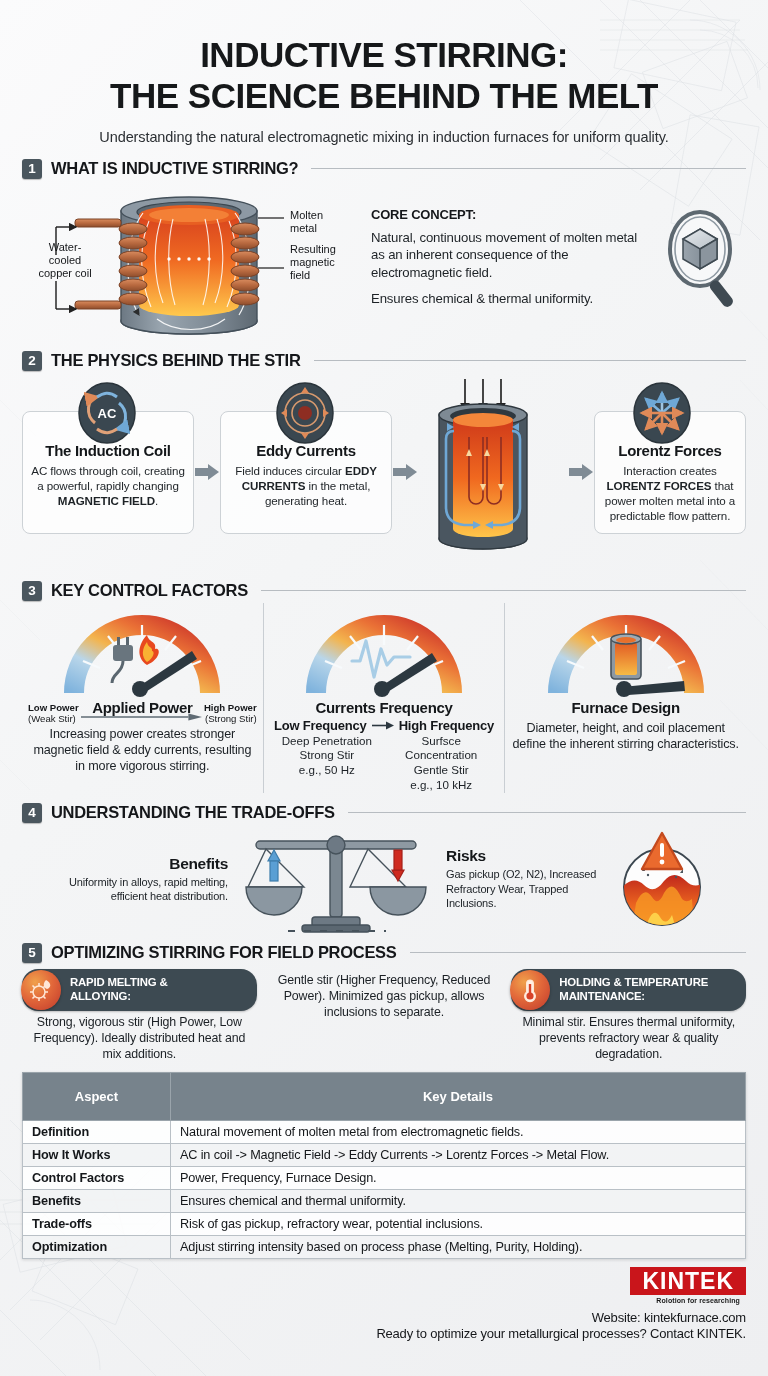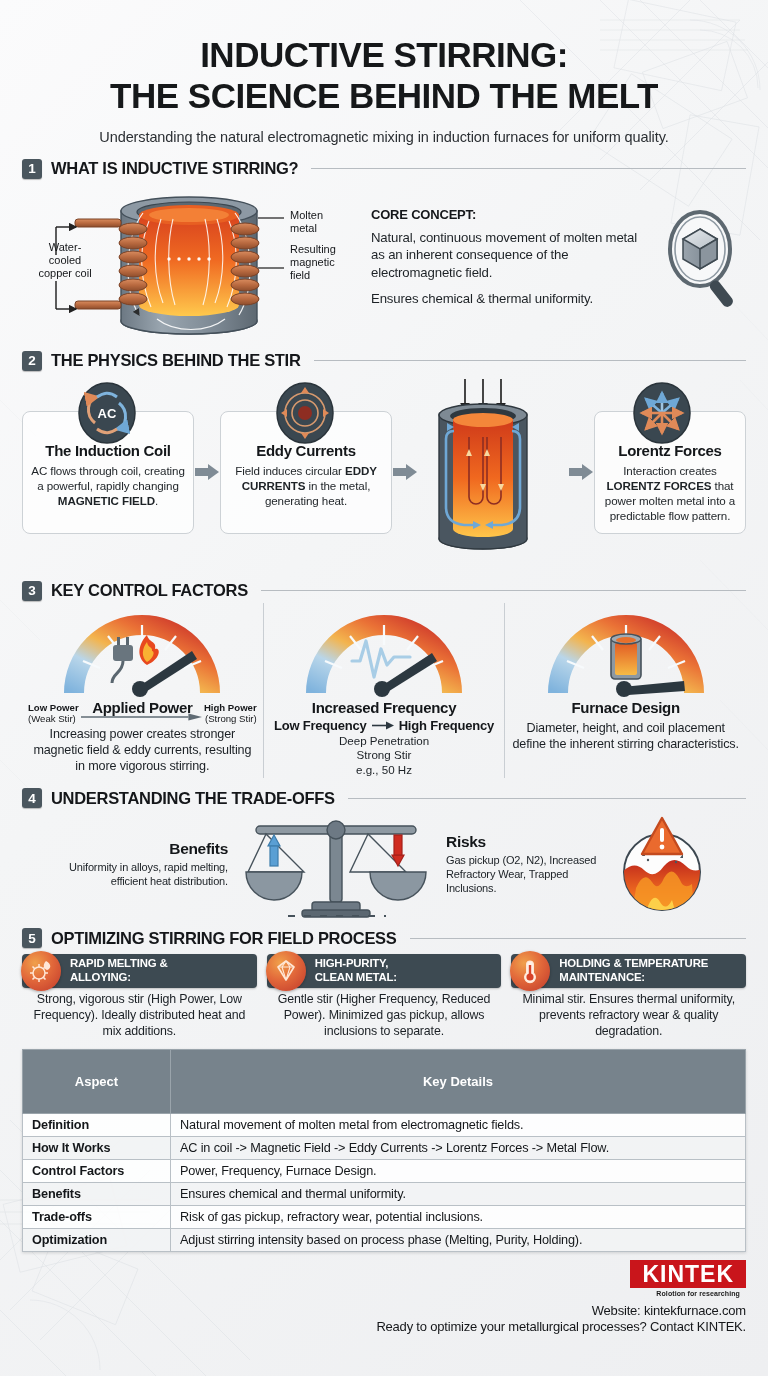--- a/index.html
+++ b/index.html
@@ -111,22 +111,22 @@
   .s4 .tcol { width: 178px; flex: 0 0 178px; }
   .tcol h4 { font-size: 15.5px; font-weight: bold; color: #14171a; letter-spacing: -.3px; }
   .tcol p { font-size: 11px; color: #1b2025; line-height: 1.3; margin-top: 2px; letter-spacing: -.15px; }
   .ben { text-align: right; padding-right: 8px; }
   .rsk { text-align: left; padding-left: 10px; }
 
   
   .s5 { display: flex; gap: 10px; margin-top: 6px; }
   .ocard { flex: 1; }
   .ohead {
-    background: #3d4a52; border-radius: 4px;
-    height: 34px; display: flex; align-items: center;
+    background: #3d4a52; border-radius: 16px;
+    height: 42px; display: flex; align-items: center;
     padding-right: 8px; position: relative;
     box-shadow: 0 1px 2px rgba(0,0,0,.22);
   }
   .obadge {
     width: 40px; height: 40px; flex: 0 0 40px;
     border-radius: 50%;
     background: radial-gradient(circle at 35% 30%, #f0a04b 0%, #e2683a 45%, #c0392b 100%);
     margin-left: -1px; position: relative;
     display: flex; align-items: center; justify-content: center;
     box-shadow: 0 1px 3px rgba(0,0,0,.3);
@@ -142,21 +142,21 @@
 
   
   table.summary {
     width: 100%; border-collapse: collapse;
     margin-top: 10px;
     background: rgba(255,255,255,.85);
     box-shadow: 0 1px 3px rgba(0,0,0,.14);
   }
   table.summary th {
     background: #77838c; color: #fff;
-    font-size: 13px; font-weight: bold; padding: 24px 4px;
+    font-size: 13px; font-weight: bold; padding: 16px 4px;
     border: 1px solid #9aa4ab;
   }
   table.summary td {
     border: 1px solid #b9c0c6; padding: 4px 9px;
     font-size: 12.7px; color: #14171a; letter-spacing: -.15px;
   }
   table.summary td.asp { font-weight: bold; width: 148px; }
   table.summary tr:nth-child(even) td { background: rgba(236,238,240,.65); }
 
   
@@ -563,34 +563,39 @@
               <path d="M90 22 L90 42"></path>
             <path d="M124 33 L113 47"></path>
               <path d="M149 58 L132 65"></path>
           </g>
           <path d="M58 58 L66 58 L72 38 L80 74 L87 46 L93 62 L100 54 L116 54" fill="none" stroke="#a8cde6" stroke-width="3.2" stroke-linejoin="round" stroke-linecap="round"></path>
           <g>
             <path d="M86 84 L138 50 L143 58 L92 90 Z" fill="#2c3840"></path>
             <circle cx="88" cy="86" r="8" fill="#2c3840"></circle>
           </g>
         </svg>
-        <h4>Increased Frequency</h4>
+        <h4>Currents Frequency</h4>
         <div class="freq-row">
           <b>Low Frequency</b>
           <svg width="22" height="11" viewBox="0 0 22 11">
             <path d="M0 5.5 L15 5.5" stroke="#2c3840" stroke-width="1.6"></path>
             <path d="M14 1.5 L22 5.5 L14 9.5 Z" fill="#2c3840"></path>
           </svg>
           <b>High Frequency</b>
         </div>
         <div class="freq-cols">
           <div>
             <div>Deep Penetration</div>
             <div>Strong Stir</div>
             <div>e.g., 50 Hz</div>
+          </div>
+          <div>
+            <div>Surfsce Concentration</div>
+            <div>Gentle Stir</div>
+            <div>e.g., 10 kHz</div>
           </div>
         </div>
       </div>
 
       <div class="kcol">
         <svg width="180" height="98" viewBox="0 0 180 98" style="margin-bottom:-4px;">
           <defs>
             <linearGradient id="crucG" x1="0" y1="0" x2="0" y2="1">
               <stop offset="0%" stop-color="#e25c24"></stop>
                 <stop offset="100%" stop-color="#f7bb45"></stop>
@@ -714,32 +719,20 @@
           </div>
           <h5>
             <span>RAPID MELTING &amp;</span><br>
             <span>ALLOYING:</span>
           </h5>
         </div>
         <p>Strong, vigorous stir (High Power, Low Frequency). Ideally distributed heat and mix additions.</p>
       </div>
 
       <div class="ocard">
-        <div class="ohead">
-          <div class="obadge">
-            <svg width="26" height="26" viewBox="0 0 26 26">
-              <path d="M5 9 L13 3 L21 9 L13 22 Z" fill="none" stroke="#ffe7d6" stroke-width="1.6" stroke-linejoin="round"></path>
-              <path d="M5 9 L21 9 M13 3 L9 9 L13 22 M13 3 L17 9 L13 22" fill="none" stroke="#ffe7d6" stroke-width="1.1"></path>
-            </svg>
-          </div>
-          <h5>
-            <span>HIGH-PURITY,</span><br>
-            <span>CLEAN METAL:</span>
-          </h5>
-        </div>
         <p>Gentle stir (Higher Frequency, Reduced Power). Minimized gas pickup, allows inclusions to separate.</p>
       </div>
 
       <div class="ocard">
         <div class="ohead">
           <div class="obadge">
             <svg width="26" height="26" viewBox="0 0 26 26">
               <path d="M13 3 a3.4 3.4 0 0 1 3.4 3.4 L16.4 15 a5.4 5.4 0 1 1 -6.8 0 L9.6 6.4 A3.4 3.4 0 0 1 13 3 Z" fill="#fff1e6" stroke="#ffe7d6" stroke-width="1.2"></path>
               <circle cx="13" cy="19" r="3.6" fill="#d8432a"></circle>
               <rect x="11.8" y="7" width="2.4" height="11" fill="#d8432a"></rect>

